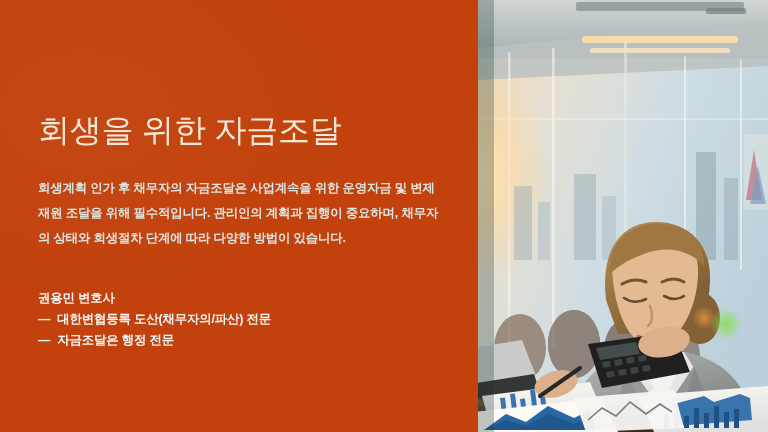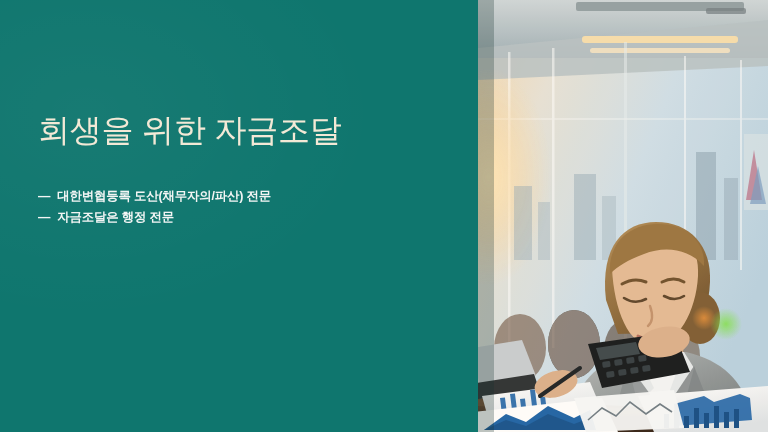--- a/index.html
+++ b/index.html
@@ -14,21 +14,21 @@
   #slide {
     position:relative;
     width:768px; height:432px;
     display:flex;
   }
 
   
   #left-panel {
     position:relative;
     width:478px; height:432px;
-    background:#0f766e;
+    background:#c2410c;
     flex:0 0 478px;
     overflow:hidden;
   }
   #left-panel::after{
     content:"";
     position:absolute; inset:0;
     background:
       radial-gradient(ellipse 420px 300px at 18% 26%, rgba(255,255,255,.035), rgba(255,255,255,0) 70%);
     pointer-events:none;
   }
@@ -100,23 +100,25 @@
 <body>
 
 <div id="slide">
 
   <section id="left-panel">
 
     <div id="content">
 
       <h1 id="page-title">회생을 위한 자금조달</h1>
 
+      <p id="body-paragraph">회생계획 인가 후 채무자의 자금조달은 사업계속을 위한 운영자금 및 변제재원 조달을 위해 필수적입니다. 관리인의 계획과 집행이 중요하며, 채무자의 상태와 회생절차 단계에 따라 다양한 방법이 있습니다.</p>
 
       <div id="credentials">
 
+        <div class="cred-name">권용민 변호사</div>
 
         <div class="cred-item">
           <span class="cred-dash">—</span>
           <span>대한변협등록 도산(채무자의/파산) 전문</span>
         </div>
 
         <div class="cred-item">
           <span class="cred-dash">—</span>
           <span>자금조달은 행정 전문</span>
         </div>

